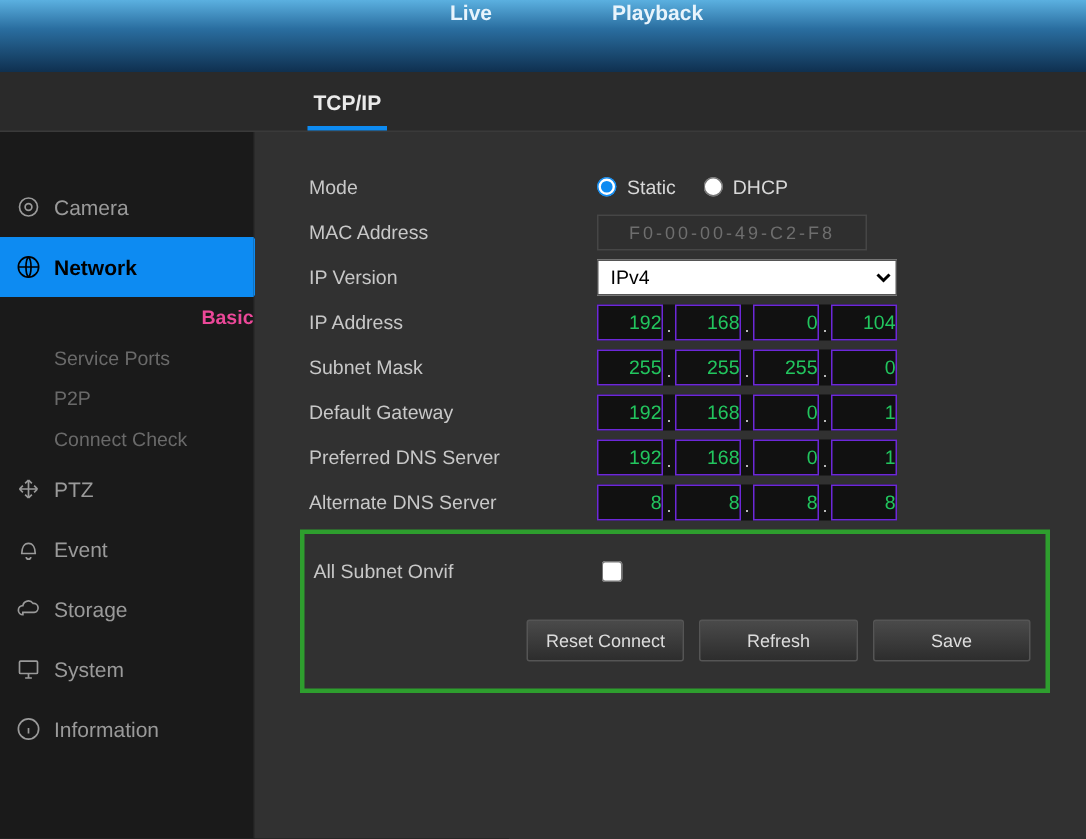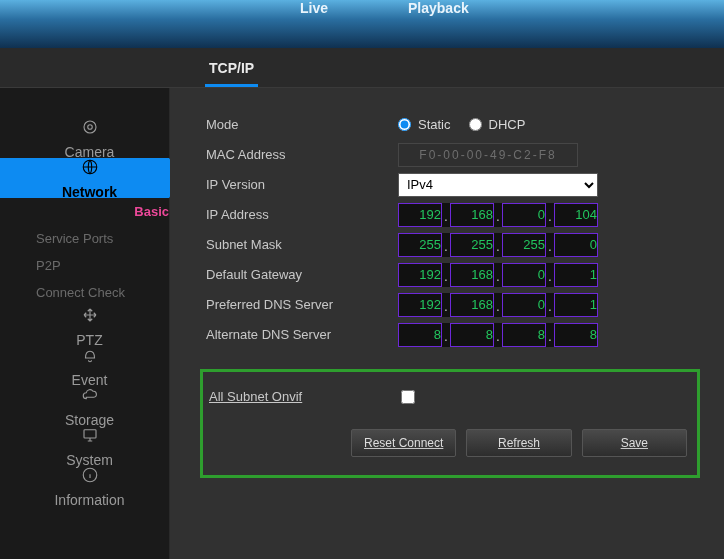--- a/index.html
+++ b/index.html
@@ -55,21 +55,20 @@
   .sidebar-item {
     display: flex;
     align-items: center;
     height: 40px;
     padding-left: 10px;
     color: #9a9a9a;
     cursor: pointer;
     position: relative;
     font-size: 14px;
     gap: 8px;
-    flex-direction: column;
   }
   .sidebar-item.active {
     background: #0d8bf2;
     color: #000000;
     font-weight: bold;
   }
   .sidebar-item.active::after {
     content: "";
     position: absolute;
     right: -14px;
@@ -160,24 +159,23 @@
     align-items:flex-end;
     justify-content:center;
     background:#111;
     color:#d0d0d0;
     padding-bottom:3px;
     font-size:12px;
   }
   .highlight-box {
     border: 3px solid #2e9e2e;
     padding: 10px 10px 18px 0;
-    margin-top: 20px;
+    margin-top: 4px;
     margin-left: -6px;
     width: 500px;
-    text-decoration: underline;
   }
   .btn-row {
     display: flex;
     gap: 10px;
     margin-top: 18px;
     margin-left: 148px;
   }
   .btn {
     width: 106px;
     height: 28px;

